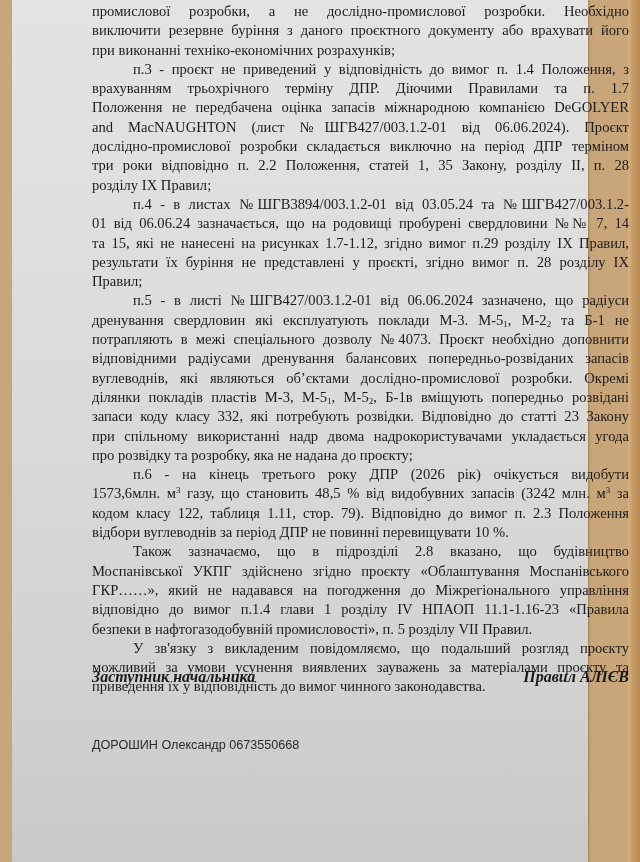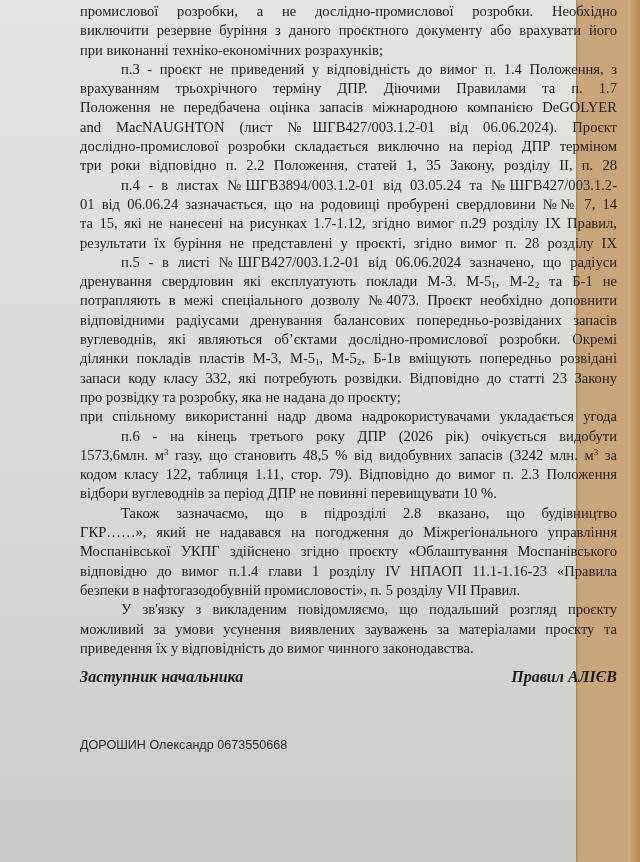--- a/index.html
+++ b/index.html
@@ -6,21 +6,21 @@
   body {
     width:640px; height:862px; overflow:hidden; position:relative;
     background:#c9a679;
     font-family:"Liberation Serif", "DejaVu Serif", serif;
   }
   .wood {
     position:absolute; top:0; right:0; width:12px; height:862px;
     background:linear-gradient(90deg,#d8b584 0%,#c59a63 40%,#b88c57 100%);
   }
   .page {
-    position:absolute; left:0; top:0; width:576px; height:862px;
+    position:absolute; left:12px; top:0; width:576px; height:862px;
     background:linear-gradient(180deg,#e3e3e1 0%,#dcdcda 40%,#d3d3d1 75%,#c9c9c7 100%);
     box-shadow: 1px 0 2px rgba(0,0,0,0.25);
   }
   .content {
     position:absolute; left:80px; top:2px; width:537px;
     font-size:14.6px; line-height:19.3px; color:#1c1c1c;
   }
   .p { margin:0; text-align:justify; }
   .p.indent { text-indent:41px; }
   .p .line { display:block; text-align:justify; text-align-last:justify; white-space:nowrap; }
@@ -50,48 +50,50 @@
         <span class="line" style="text-indent: 0px;">виключити резервне буріння з даного проєктного документу або врахувати його</span>
         <span class="line last" style="text-indent: 0px;">при виконанні техніко-економічних розрахунків;</span>
       </div>
       <div class="p indent">
         <span class="line" style="padding-left: 41px; text-indent: 0px;">п.3 - проєкт не приведений у відповідність до вимог п. 1.4 Положення, з</span>
         <span class="line" style="text-indent: 0px;">врахуванням трьохрічного терміну ДПР. Діючими Правилами та п. 1.7</span>
         <span class="line" style="text-indent: 0px;">Положення не передбачена оцінка запасів міжнародною компанією DeGOLYER</span>
         <span class="line" style="text-indent: 0px;">and MacNAUGHTON (лист №ШГВ427/003.1.2-01 від 06.06.2024). Проєкт</span>
         <span class="line" style="text-indent: 0px;">дослідно-промислової розробки складається виключно на період ДПР терміном</span>
         <span class="line" style="text-indent: 0px;">три роки  відповідно п. 2.2 Положення, статей 1, 35 Закону, розділу II, п. 28</span>
+        <span class="line last" style="text-indent: 0px;">розділу IX Правил;</span>
       </div>
       <div class="p indent">
         <span class="line" style="padding-left: 41px; text-indent: 0px;">п.4 - в листах №ШГВ3894/003.1.2-01 від 03.05.24 та №ШГВ427/003.1.2-</span>
         <span class="line" style="text-indent: 0px;">01 від 06.06.24  зазначається, що на родовищі пробурені свердловини №№ 7, 14</span>
         <span class="line" style="text-indent: 0px;">та 15, які не нанесені на рисунках 1.7-1.12, згідно вимог п.29 розділу IX Правил,</span>
         <span class="line" style="text-indent: 0px;">результати їх буріння не представлені у проєкті, згідно вимог  п. 28 розділу IX</span>
+        <span class="line last" style="text-indent: 0px;">Правил;</span>
       </div>
       <div class="p indent">
         <span class="line" style="padding-left: 41px; text-indent: 0px;">п.5 - в листі №ШГВ427/003.1.2-01 від 06.06.2024 зазначено, що радіуси</span>
         <span class="line" style="text-indent: 0px;">дренування свердловин які експлуатують поклади М-3. М-5<sub>1</sub>, М-2<sub>2</sub> та Б-1 не</span>
         <span class="line" style="text-indent: 0px;">потрапляють в межі спеціального дозволу №4073. Проєкт необхідно доповнити</span>
         <span class="line" style="text-indent: 0px;">відповідними радіусами дренування балансових попередньо-розвіданих запасів</span>
         <span class="line" style="text-indent: 0px;">вуглеводнів, які являються об’єктами дослідно-промислової розробки. Окремі</span>
         <span class="line" style="text-indent: 0px;">ділянки покладів пластів М-3, М-5<sub>1</sub>, М-5<sub>2</sub>, Б-1в вміщують попередньо розвідані</span>
         <span class="line" style="text-indent: 0px;">запаси коду класу 332, які потребують розвідки. Відповідно до статті 23 Закону</span>
+        <span class="line" style="text-indent: 0px;">при спільному використанні надр двома надрокористувачами укладається угода</span>
         <span class="line last" style="text-indent: 0px;">про розвідку та розробку, яка не надана до проєкту;</span>
-        <span class="line" style="text-indent: 0px;">при спільному використанні надр двома надрокористувачами укладається угода</span>
       </div>
       <div class="p indent">
         <span class="line" style="padding-left: 41px; text-indent: 0px;">п.6 - на кінець третього року ДПР (2026 рік) очікується видобути</span>
         <span class="line" style="text-indent: 0px;">1573,6млн. м<sup>3</sup> газу, що становить 48,5 % від видобувних запасів (3242 млн. м<sup>3</sup> за</span>
         <span class="line" style="text-indent: 0px;">кодом класу 122, таблиця 1.11, стор. 79). Відповідно до вимог п. 2.3 Положення</span>
         <span class="line last" style="text-indent: 0px;">відбори вуглеводнів за період ДПР не повинні перевищувати 10 %.</span>
       </div>
       <div class="p indent">
         <span class="line" style="padding-left: 41px; text-indent: 0px;">Також зазначаємо, що в підрозділі 2.8 вказано, що будівництво</span>
+        <span class="line" style="text-indent: 0px;">Моспанівської УКПГ здійснено згідно проєкту «Облаштування Моспанівського</span>
         <span class="line" style="text-indent: 0px;">ГКР……», який не надавався на погодження до Міжрегіонального управління</span>
-        <span class="line" style="text-indent: 0px;">Моспанівської УКПГ здійснено згідно проєкту «Облаштування Моспанівського</span>
         <span class="line" style="text-indent: 0px; font-family: Liberation Serif, serif;">відповідно до вимог п.1.4 глави 1 розділу IV НПАОП 11.1-1.16-23 «Правила</span>
         <span class="line last" style="text-indent: 0px;">безпеки в нафтогазодобувній промисловості», п. 5 розділу VII Правил.</span>
       </div>
       <div class="p indent">
         <span class="line" style="padding-left: 41px; text-indent: 0px;">У зв'язку з викладеним повідомляємо, що подальший розгляд проєкту</span>
         <span class="line" style="text-indent: 0px;">можливий за умови усунення виявлених зауважень за матеріалами проєкту та</span>
         <span class="line last" style="text-indent: 0px;">приведення їх у відповідність до вимог чинного законодавства.</span>
       </div>
     </div>
 

